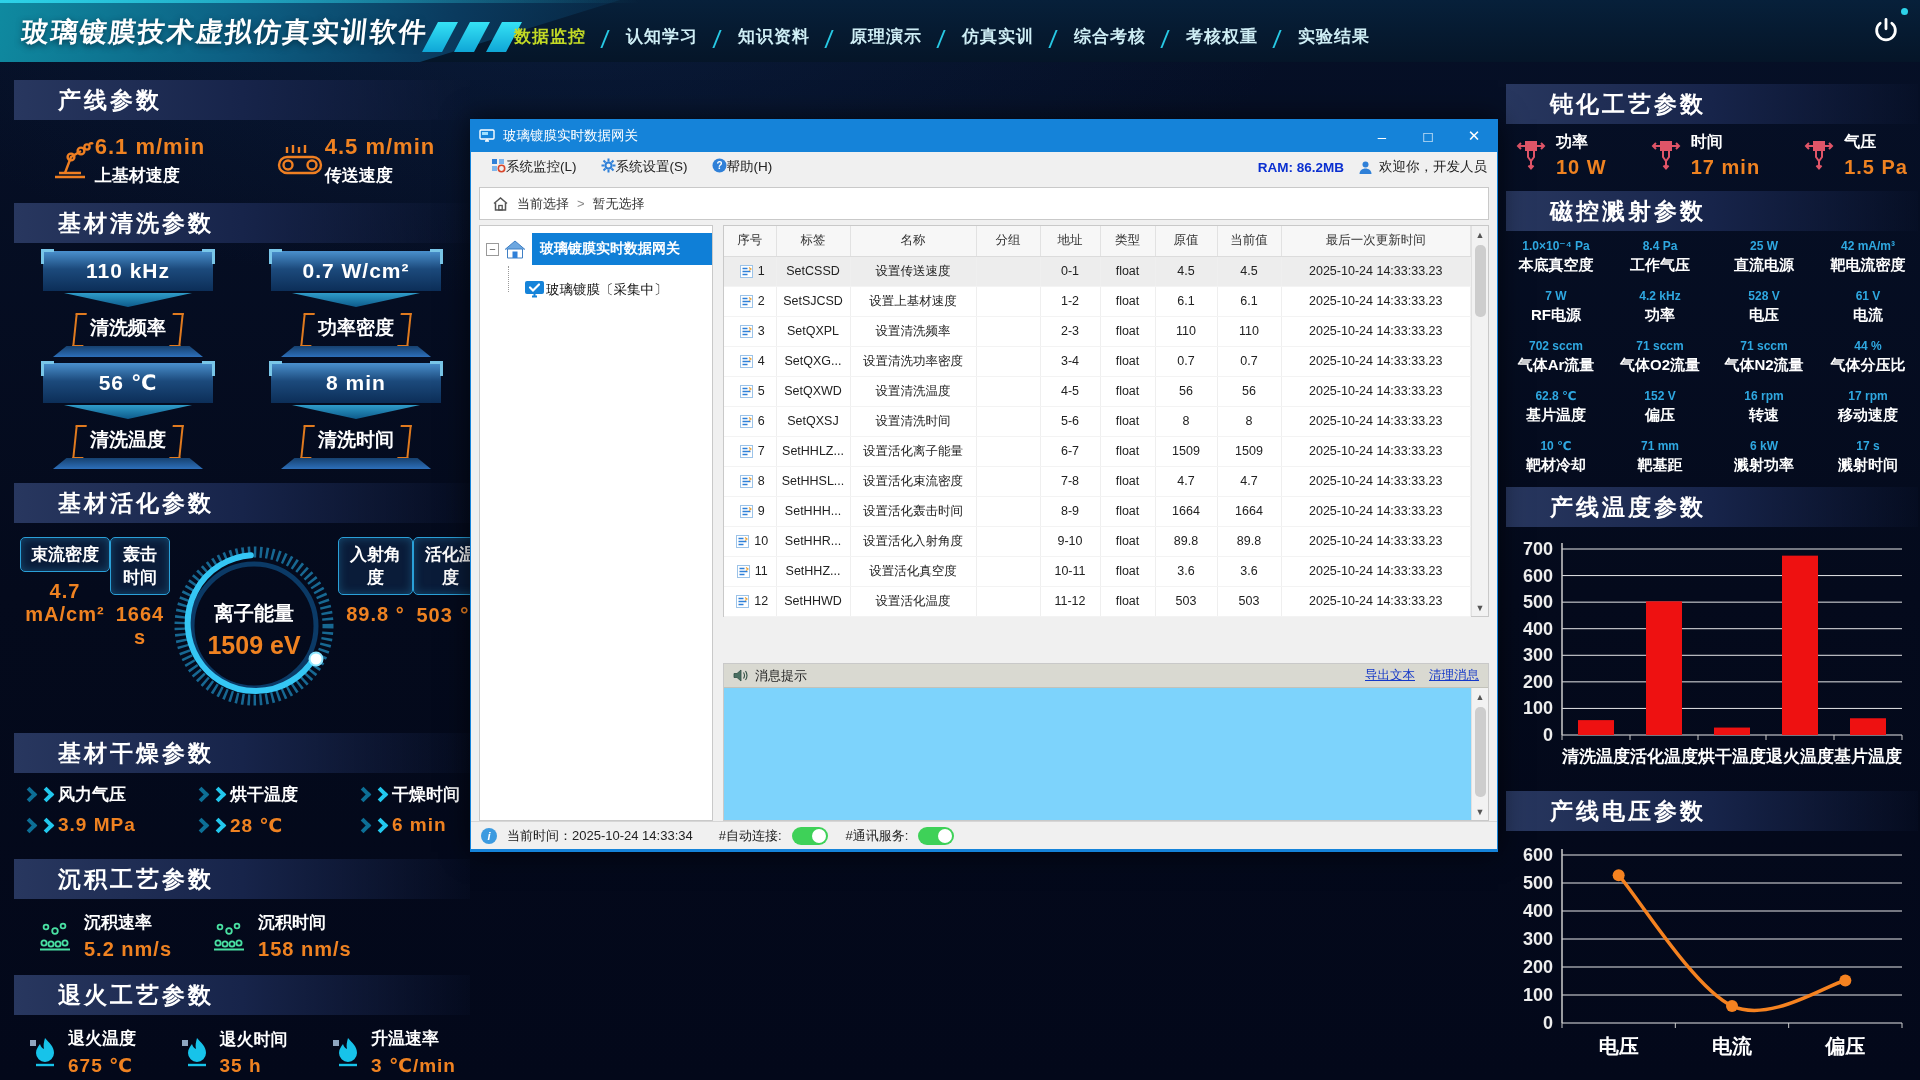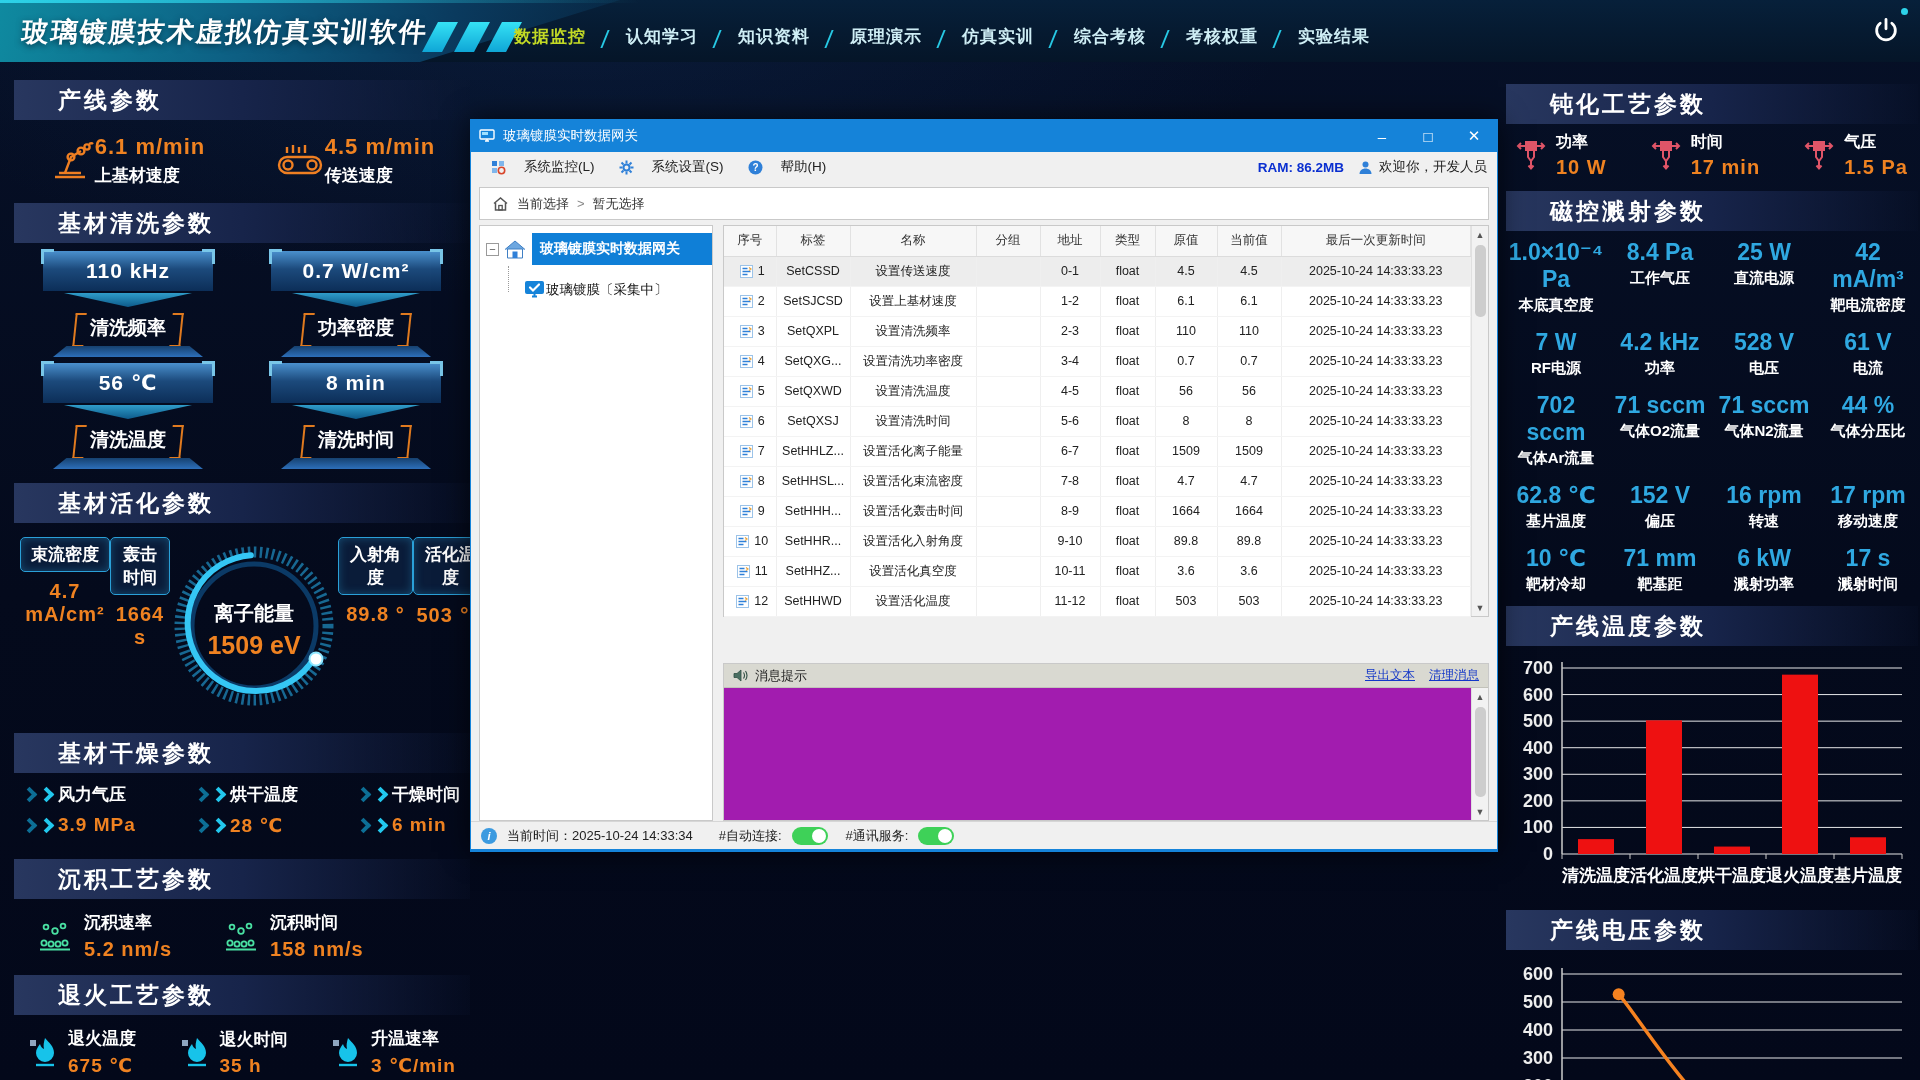--- a/index.html
+++ b/index.html
@@ -76,55 +76,55 @@
   .gauge-val { fill:#ef8221; font-size:25px; font-weight:bold; }
 
   .dry-row { display:flex; justify-content:space-between; padding:0 10px; margin:10px 0 14px 0; }
   .dry-item .r { display:flex; align-items:center; gap:6px; margin-bottom:8px; }
   .chev { width:11px; height:11px; border-top:4px solid #0d6f96; border-right:4px solid #0d6f96;
     transform:rotate(45deg); display:inline-block; }
   .chev.b { border-color:#22c8ee; }
   .dry-item .lab { font-size:17px; font-weight:bold; color:#fff; }
   .dry-item .val { font-size:19px; font-weight:bold; color:#ef8221; letter-spacing:1px; }
 
-  .dep-row { display:flex; gap:52px; padding-left:24px; margin:12px 0 14px 0; }
+  .dep-row { display:flex; gap:40px; padding-left:24px; margin:12px 0 14px 0; }
   .dep-item { display:flex; align-items:center; gap:12px; }
   .dep-item .lab { font-size:17px; font-weight:bold; color:#fff; }
   .dep-item .val { font-size:20px; font-weight:bold; color:#ef8221; margin-top:4px; letter-spacing:1px; }
 
   .ann-row { display:flex; justify-content:space-between; padding:0 14px; margin:12px 0 0 0; }
   .ann-item { display:flex; align-items:center; gap:10px; }
   .ann-item .lab { font-size:17px; font-weight:bold; color:#fff; }
   .ann-item .val { font-size:19px; font-weight:bold; color:#ef8221; margin-top:4px; letter-spacing:1px; }
 
   
   .right-panel { position:absolute; left:1506px; top:84px; width:412px; height:996px; overflow:hidden; }
   .pass-row { display:flex; justify-content:space-between; padding:0 10px; margin:8px 0 12px 0; }
   .pass-item { display:flex; align-items:center; gap:10px; }
   .pass-item .lab { font-size:16px; font-weight:bold; color:#fff; }
   .pass-item .val { font-size:20px; font-weight:bold; color:#ef8221; margin-top:3px; letter-spacing:1px; }
 
   .sput-grid { display:grid; grid-template-columns:repeat(4,1fr); row-gap:14px; column-gap:4px;
     margin:6px 0 12px 0; }
   .sput-cell { text-align:center; }
-  .sput-cell .val { color:#2fa8e1; font-size:23px; font-weight:bold; }
+  .sput-cell .val { color:#2fa8e1; font-size:12px; font-weight:bold; }
   .sput-cell .lab { color:#fff; font-size:15px; font-weight:bold; margin-top:3px; }
 
   .chart-box { padding:2px 4px 0 0; border-left:3px solid rgba(30,130,215,.7); margin-left:-3px; }
   .chart-box svg { display:block; }
 
   
   .win { position:absolute; left:470px; top:119px; width:1028px; height:733px;
     border:1px solid #1583d9; border-bottom-width:3px; background:#f0f0f0; color:#222;
     display:flex; flex-direction:column; box-shadow:0 0 26px rgba(0,0,0,.65); font-size:13px; }
   .win-title { height:32px; background:#1583d9; display:flex; align-items:center; color:#fff; padding-left:8px; }
   .win-title .t { font-size:13.5px; margin-left:8px; flex:1; }
   .win-ctl { width:46px; height:32px; display:flex; align-items:center; justify-content:center; font-size:15px; cursor:pointer; }
   .menubar { height:30px; background:#f0f0f0; display:flex; align-items:center; padding:0 10px; gap:4px; }
-  .menu-item { display:flex; align-items:center; gap:18px; padding:4px 10px; font-size:13.5px; cursor:pointer; }
+  .menu-item { display:flex; align-items:flex-start; gap:0; padding:4px 10px; font-size:13.5px; cursor:pointer; }
   .menu-right { margin-left:auto; display:flex; align-items:center; gap:14px; }
   .ram { color:#0a2fd0; font-weight:bold; font-size:13.5px; }
   .welcome { display:flex; align-items:center; gap:6px; font-size:13.5px; color:#222; }
   .crumbbar { margin:5px 8px; height:33px; background:#fff; border:1px solid #c9c9c9;
     display:flex; align-items:center; gap:8px; padding-left:12px; font-size:13px; color:#333; }
   .win-main { flex:1; display:flex; padding:0 8px; min-height:0; }
   .tree { width:234px; background:#fff; border:1px solid #c9c9c9; margin-right:10px; padding-top:6px; position:relative; }
   .tree-root { display:flex; align-items:center; height:34px; }
   .tree-exp { width:13px; height:13px; border:1px solid #9a9a9a; margin:0 5px 0 6px; font-size:11px;
     line-height:11px; text-align:center; color:#555; background:#fff; cursor:pointer; }
@@ -142,21 +142,21 @@
     white-space:nowrap; overflow:hidden; }
   table.grid tbody tr:first-child { background:#ededed; }
   td.cseq { text-align:left; padding-left:5px; }
   td.cseq svg { vertical-align:-3px; margin-right:5px; }
 
   .vscroll { width:17px; background:#f2f2f2; border-left:1px solid #e0e0e0; display:flex; flex-direction:column; align-items:center; }
   .vscroll .arr { height:17px; width:100%; display:flex; align-items:center; justify-content:center; font-size:9px; color:#555; cursor:pointer; }
   .vscroll .thumb { width:11px; border-radius:5px; background:#cdcdcd; cursor:pointer; }
   .vscroll .track { flex:1; display:flex; justify-content:center; padding:2px 0; }
 
-  .msg-box { margin-top:10px; flex:1; min-height:0; background:#a21caf; border:1px solid #c9c9c9; display:flex; flex-direction:column; }
+  .msg-box { margin-top:10px; flex:1; min-height:0; background:#7dd3fc; border:1px solid #c9c9c9; display:flex; flex-direction:column; }
   .msg-head { height:24px; background:#d9d9d1; border-bottom:1px solid #c2c2ba; display:flex; align-items:center; gap:7px; padding:0 9px; font-size:13px; }
   .msg-links { margin-left:auto; display:flex; gap:14px; }
   .msg-links a { color:#1538c8; text-decoration:underline; font-size:12.5px; cursor:pointer; }
   .msg-body { flex:1; display:flex; min-height:0; }
   .msg-lines { flex:1; padding:5px 10px; font-size:13px; line-height:19px; color:#111; overflow:hidden; }
 
   .statusbar { height:28px; background:#f0f0f0; border-top:1px solid #d6d6d6; display:flex; align-items:center; gap:10px; padding:0 10px; font-size:13px; color:#222; }
   .toggle { width:36px; height:18px; border-radius:9px; background:#3ed158; position:relative; cursor:pointer; }
   .toggle::after { content:''; position:absolute; right:2px; top:2px; width:14px; height:14px; border-radius:50%; background:#fff; }
   .info-i { width:16px; height:16px; border-radius:50%; background:#3b9ae0; color:#fff; font-size:11px; font-weight:bold;

